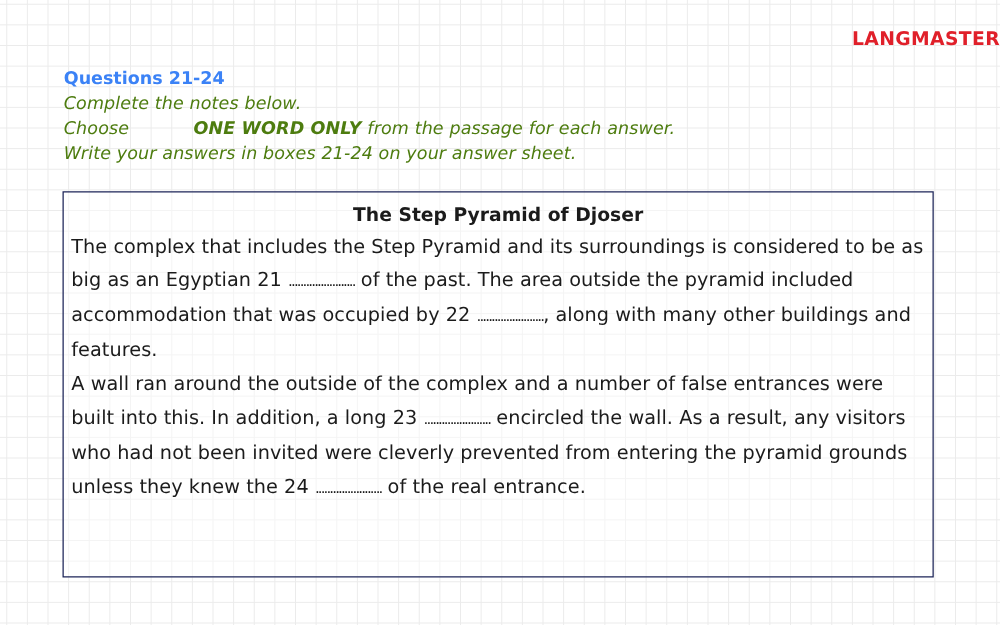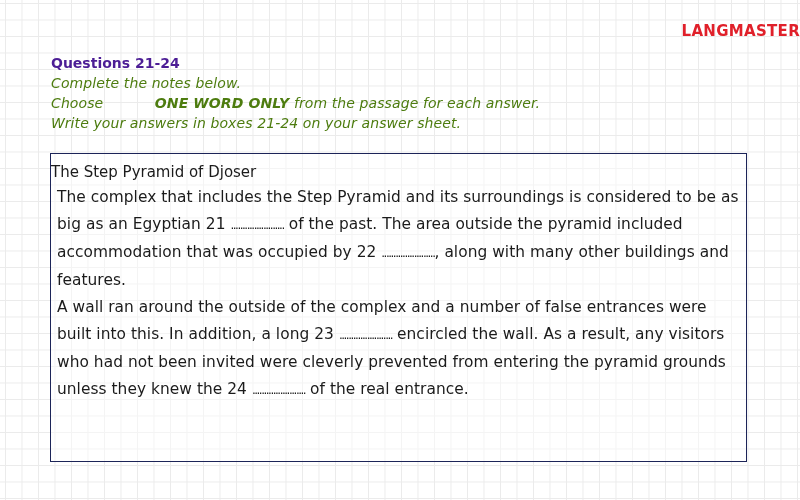--- a/index.html
+++ b/index.html
@@ -13,31 +13,31 @@
       background-position:5px 3px;
       font-family:"DejaVu Sans", sans-serif;
       color:#1b1b1b;
     }
     .logo {
       position:absolute; left:0; width:800px; top:22px; text-align:right;
       font-family:"DejaVu Sans", sans-serif; font-weight:bold; font-size:15px;
       letter-spacing:0.3px; color:#e0202a;
     }
     .instructions { position:absolute; left:51px; top:53px; }
-    .q-heading { color:#4c1d95; font-weight:bold; font-size:14px; line-height:20px; }
+    .q-heading { color:#3b82f6; font-weight:bold; font-size:14px; line-height:20px; }
     .instr-line { font-style:italic; font-size:14px; line-height:20px; color:#4d7c0f; letter-spacing:0.1px; }
     .instr-line b { font-weight:bold;margin-left:47px; }
     .notes-box {
       position:absolute; left:50px; top:153px; width:697px; height:309px;
       border:1.5px solid #1c2458;
       background:rgba(255,255,255,0.45);
       box-sizing:border-box;
     }
     .notes-title {
-      text-align:left; font-weight:normal; font-size:15px; margin-top:8px; line-height:20px;
+      text-align:center; font-weight:bold; font-size:15px; margin-top:8px; line-height:20px;
     }
     .notes-body {
       padding:0 6px; font-size:15.4px; line-height:27px; margin-top:2px; letter-spacing:0.05px;
     }
     .notes-body p { margin:0; }
     .notes-body p + p { }
     .num { font-weight:normal; }
     .blank { letter-spacing:-1.5px; font-size:12px; }
   </style>
 </head>

